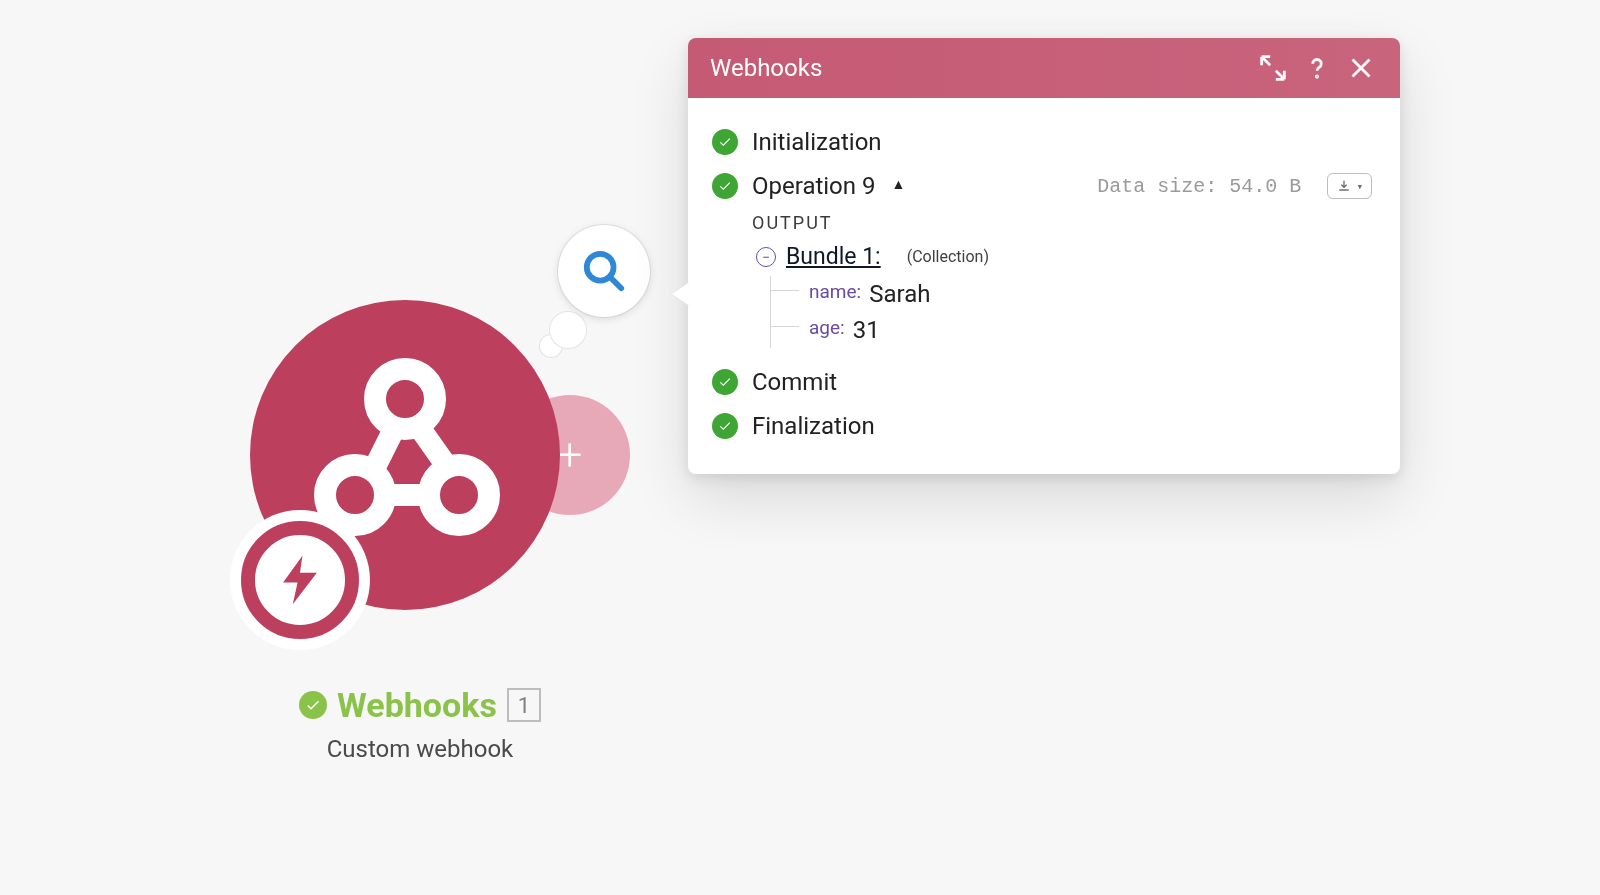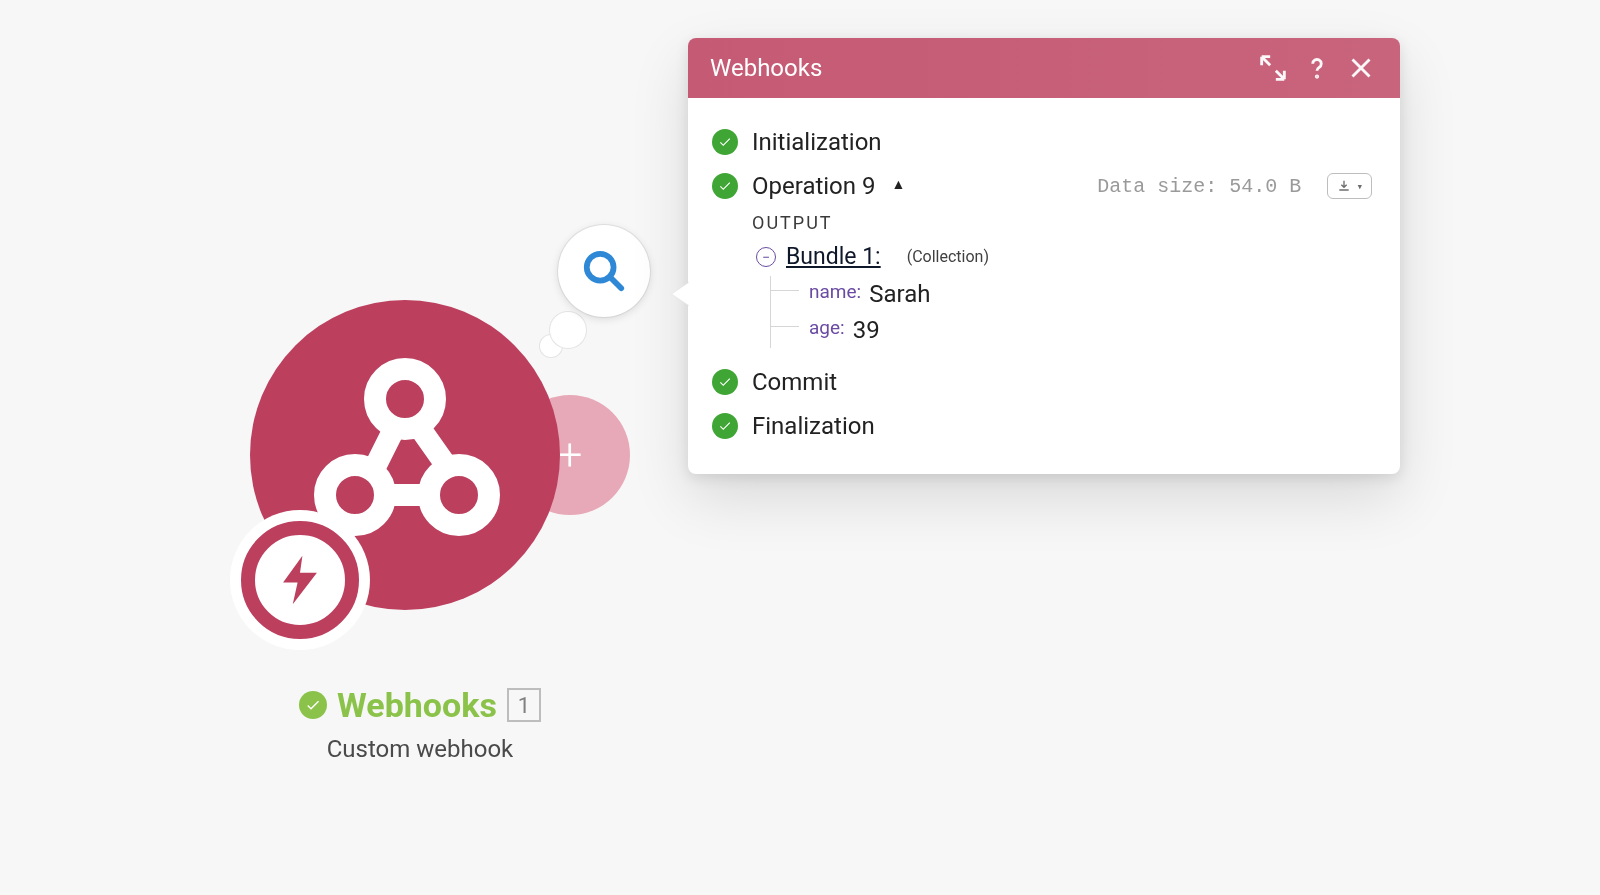--- a/index.html
+++ b/index.html
@@ -382,21 +382,21 @@
         <span class="bundle-label">Bundle 1:</span>
         <span class="bundle-type">(Collection)</span>
       </div>
       <div class="kv-list">
         <div class="kv-row">
           <span class="kv-key">name</span>
           <span class="kv-val">Sarah</span>
         </div>
         <div class="kv-row">
           <span class="kv-key">age</span>
-          <span class="kv-val">39</span>
+          <span class="kv-val">31</span>
         </div>
       </div>
     </div>
 
     <div class="step-row">
       <span class="step-check">
         <svg viewBox="0 0 24 24">
             <path d="M9 16.2 4.8 12l-1.4 1.4L9 19 21 7l-1.4-1.4z"></path>
           </svg>
       </span>

